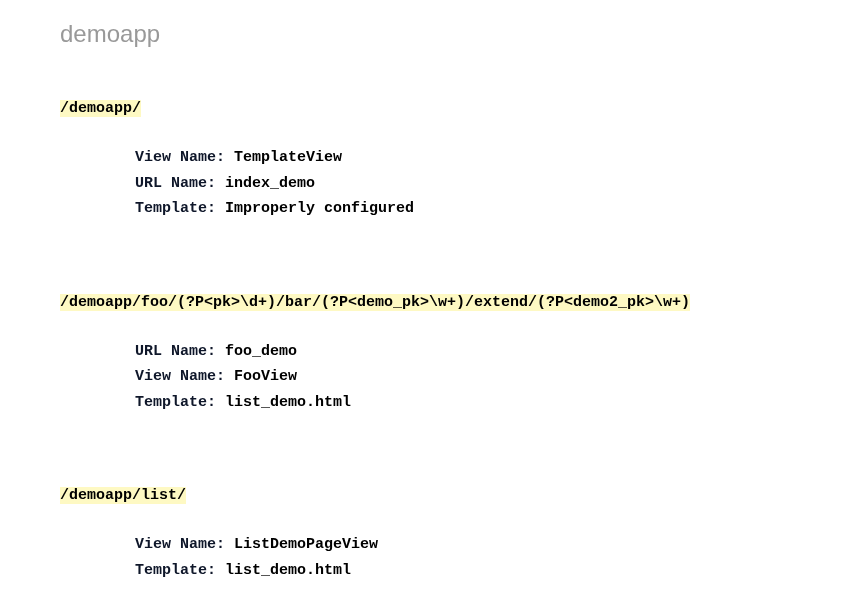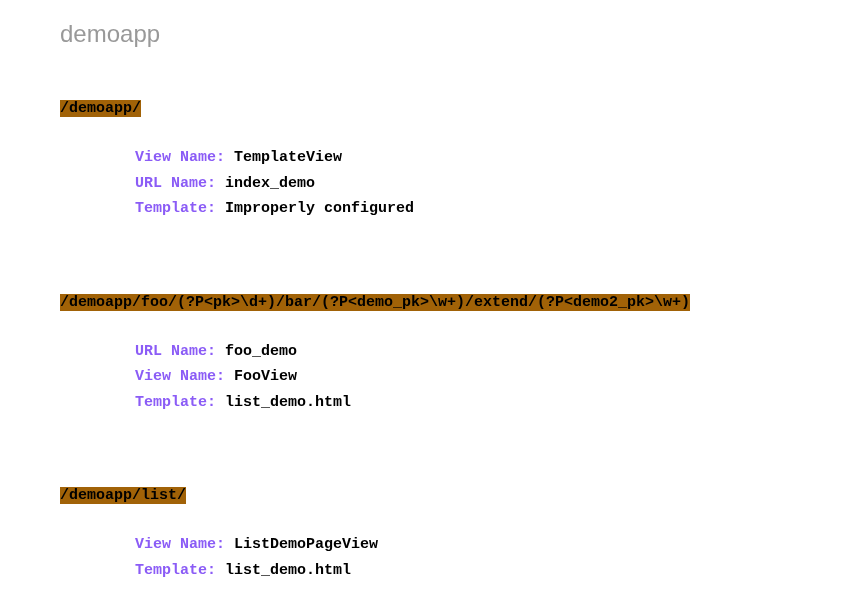--- a/index.html
+++ b/index.html
@@ -16,39 +16,39 @@
       font-size: 24px;
       font-weight: 400;
       color: #999999;
       margin-bottom: 50px;
     }
     .route-block {
       margin-bottom: 70px;
     }
     .route-url {
       display: inline;
-      background-color: #a16207;
+      background-color: #fef9c3;
       color: #000000;
       font-family: "Courier New", Courier, monospace;
       font-size: 15px;
       font-weight: bold;
       padding: 0;
     }
     .route-details {
       margin-top: 28px;
       margin-left: 75px;
     }
     .detail-row {
       font-family: "Courier New", Courier, monospace;
       font-size: 15px;
       line-height: 1.7;
       font-weight: bold;
     }
     .detail-label {
-      color: #8b5cf6;
+      color: #0f172a;
     }
     .detail-value {
       color: #000000;
     }
   </style>
 </head>
 <body>
 
 <h1 class="page-title">demoapp</h1>
 

